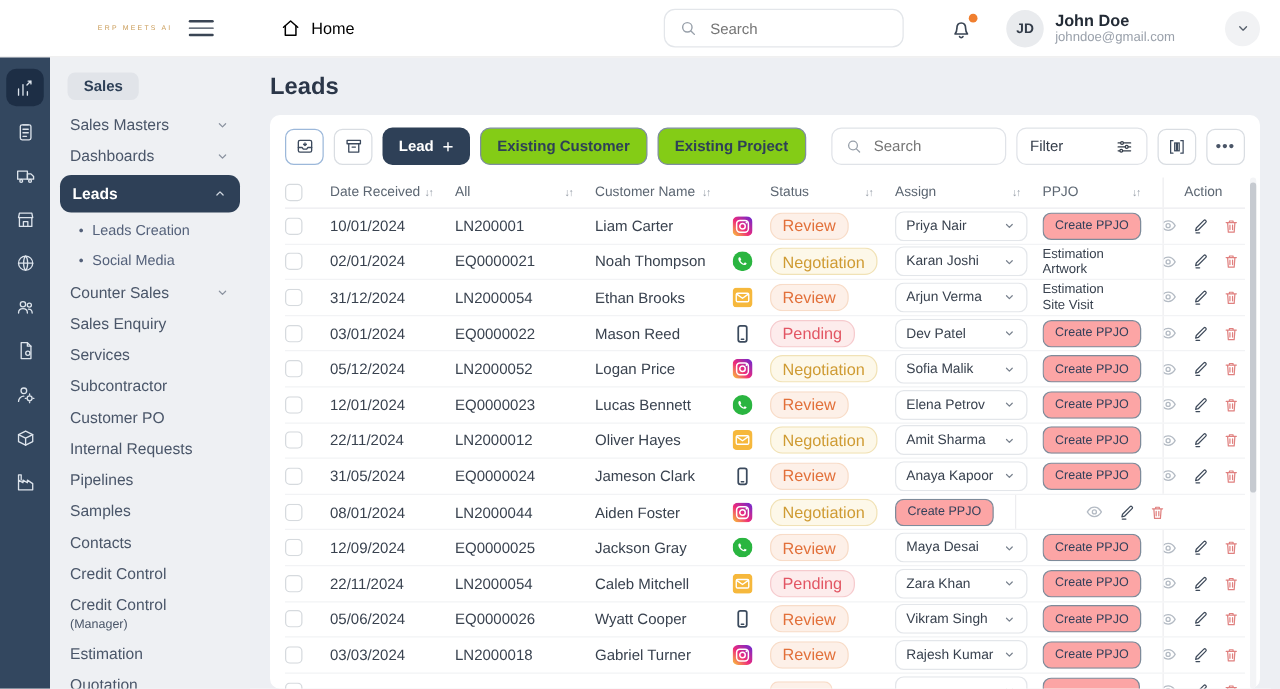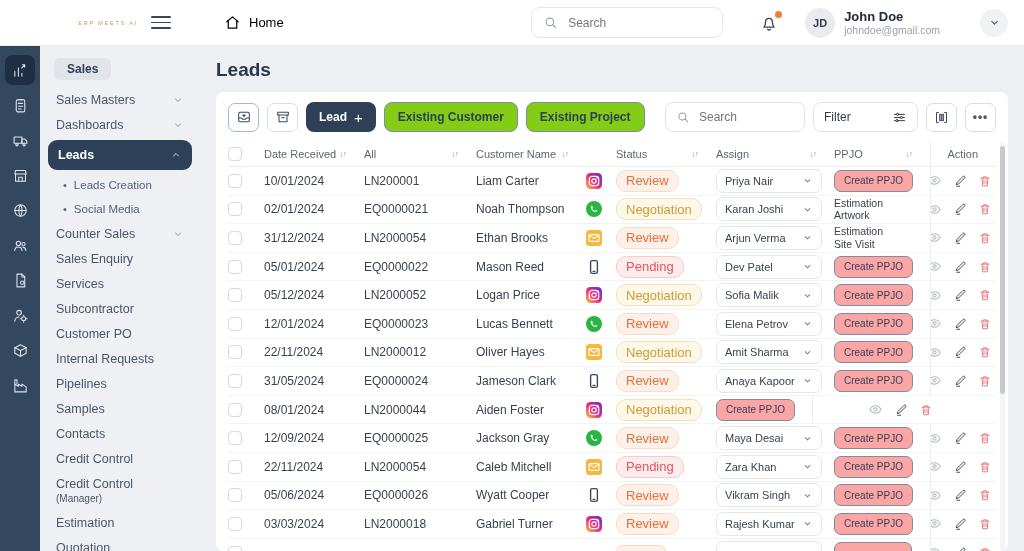--- a/index.html
+++ b/index.html
@@ -551,21 +551,21 @@
                       <path d="M10.2 10.5v6M13.8 10.5v6"></path>
                     </svg>
                   </span>
     </div>
   </div>
 
   <div class="tr">
     <div class="td c-check">
                   <span class="cbx"></span>
                 </div>
-    <div class="td c-date">05/01/2024</div>
+    <div class="td c-date">03/01/2024</div>
     <div class="td c-all">EQ0000022</div>
     <div class="td c-name">Mason Reed</div>
     <div class="td c-chan">
                   <span class="ic">
                     <svg width="16" height="16" viewBox="0 0 16 16" fill="none" stroke="#3b4a5d" stroke-width="1.4" stroke-linecap="round">
                       <rect x="4.6" y="1.6" width="6.8" height="12.8" rx="1.6"></rect>
                       <path d="M7 12.4h2" stroke-width="1.1"></path>
                     </svg>
                   </span>
                 </div>

